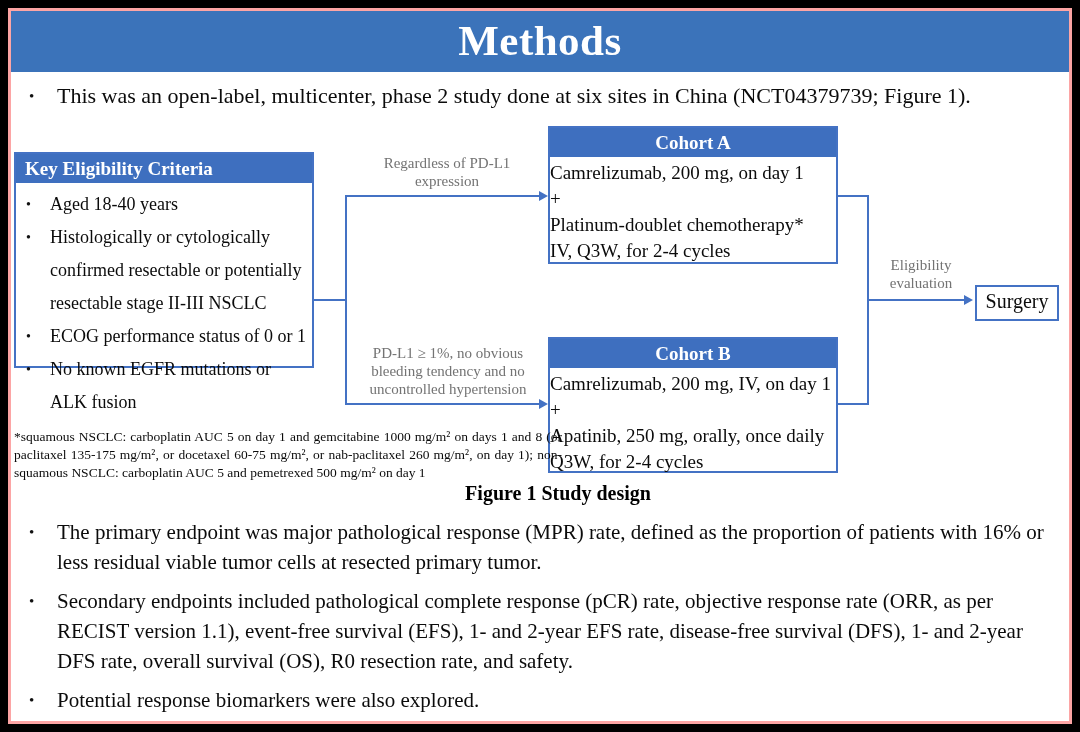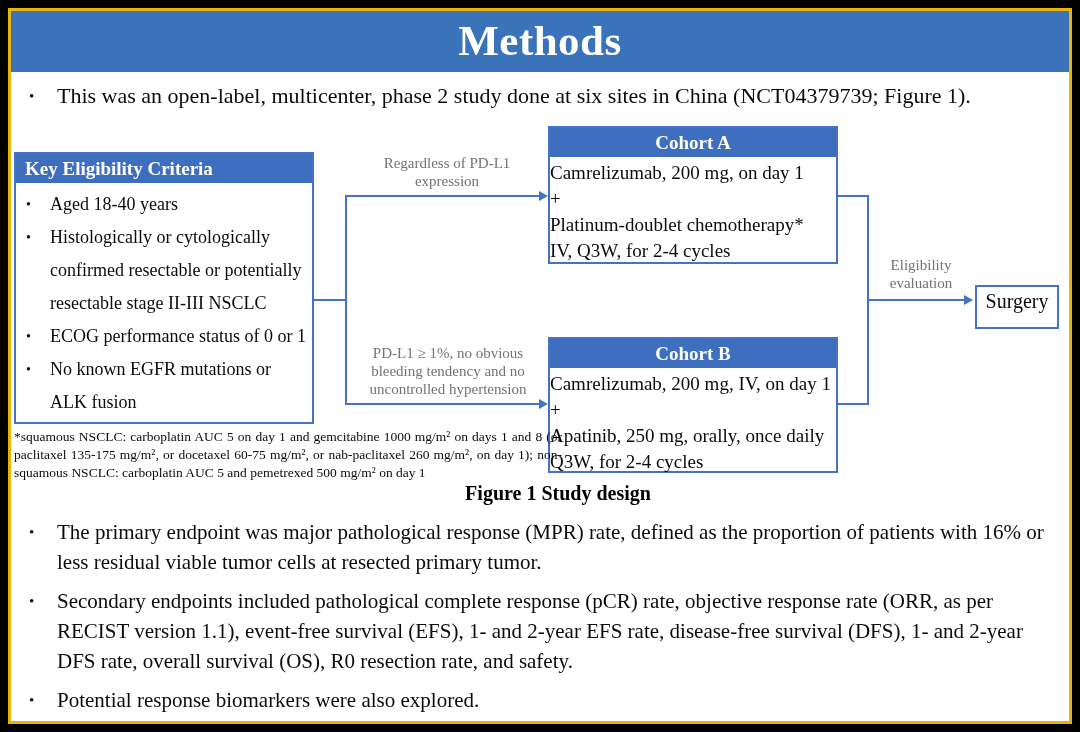--- a/index.html
+++ b/index.html
@@ -3,21 +3,21 @@
 <meta charset="utf-8">
 <style>
   html,body { margin:0; padding:0; }
   body {
     width:1080px; height:732px; background:#000; overflow:hidden;
     font-family:"Liberation Serif","DejaVu Serif",serif;
     position:relative;
   }
   .slide {
     position:absolute; left:8px; top:8px; right:8px; bottom:8px;
-    background:#fff; border:3px solid #eab308;
+    background:#fff; border:3px solid #fca5a5;
   }
   
   .title-bar {
     position:absolute; left:0; right:0; top:0; height:61px;
     background:#3B73BA;
   }
   .title-bar h1 {
     margin:0; text-align:center; color:#fff; font-size:43px;
     line-height:60px; font-weight:bold; letter-spacing:0.5px;
   }
@@ -36,31 +36,31 @@
     position:absolute; left:8px; right:22px; top:506px;
     font-size:21px; line-height:30px;
   }
   .endpoints .bullet-row { margin-bottom:9px; }
   
   .dbox { position:absolute; border:2px solid #4472C4; background:#fff; box-sizing:border-box; }
   .dbox-header {
     background:#3E6FBF; color:#fff; font-weight:bold; font-size:19px;
     height:29px; line-height:29px; box-sizing:border-box;
   }
-  .elig-box { left:3px; top:141px; width:300px; height:272px; }
+  .elig-box { left:3px; top:141px; width:300px; height:216px; }
   .elig-box .dbox-header { padding-left:9px; }
   .elig-list { margin:0; padding:5px 4px 0 6px; list-style:none; font-size:18px; line-height:33px; }
   .elig-list .bullet-row .bullet-marker { flex:0 0 24px; padding-left:4px; font-size:14px; }
   .cohort-box { left:537px; width:290px; }
   .cohort-a { top:115px; height:138px; }
   .cohort-b { top:326px; height:136px; }
   .cohort-box .dbox-header { text-align:center; }
   .cohort-body { padding-top:3px; font-size:19px; line-height:26px; text-align:left; color:#0b0b0b;border-radius:17px; }
   .surgery-box {
-    left:964px; top:274px; width:84px; height:44px;
+    left:964px; top:274px; width:84px; height:36px;
     text-align:center; font-size:20px; line-height:28px; color:#0b0b0b;
   }
   
   .cline { position:absolute; background:#4472C4; }
   .arrow-r {
     position:absolute; width:0; height:0;
     border-top:5px solid transparent; border-bottom:5px solid transparent;
     border-left:9px solid #4472C4;
   }
   

